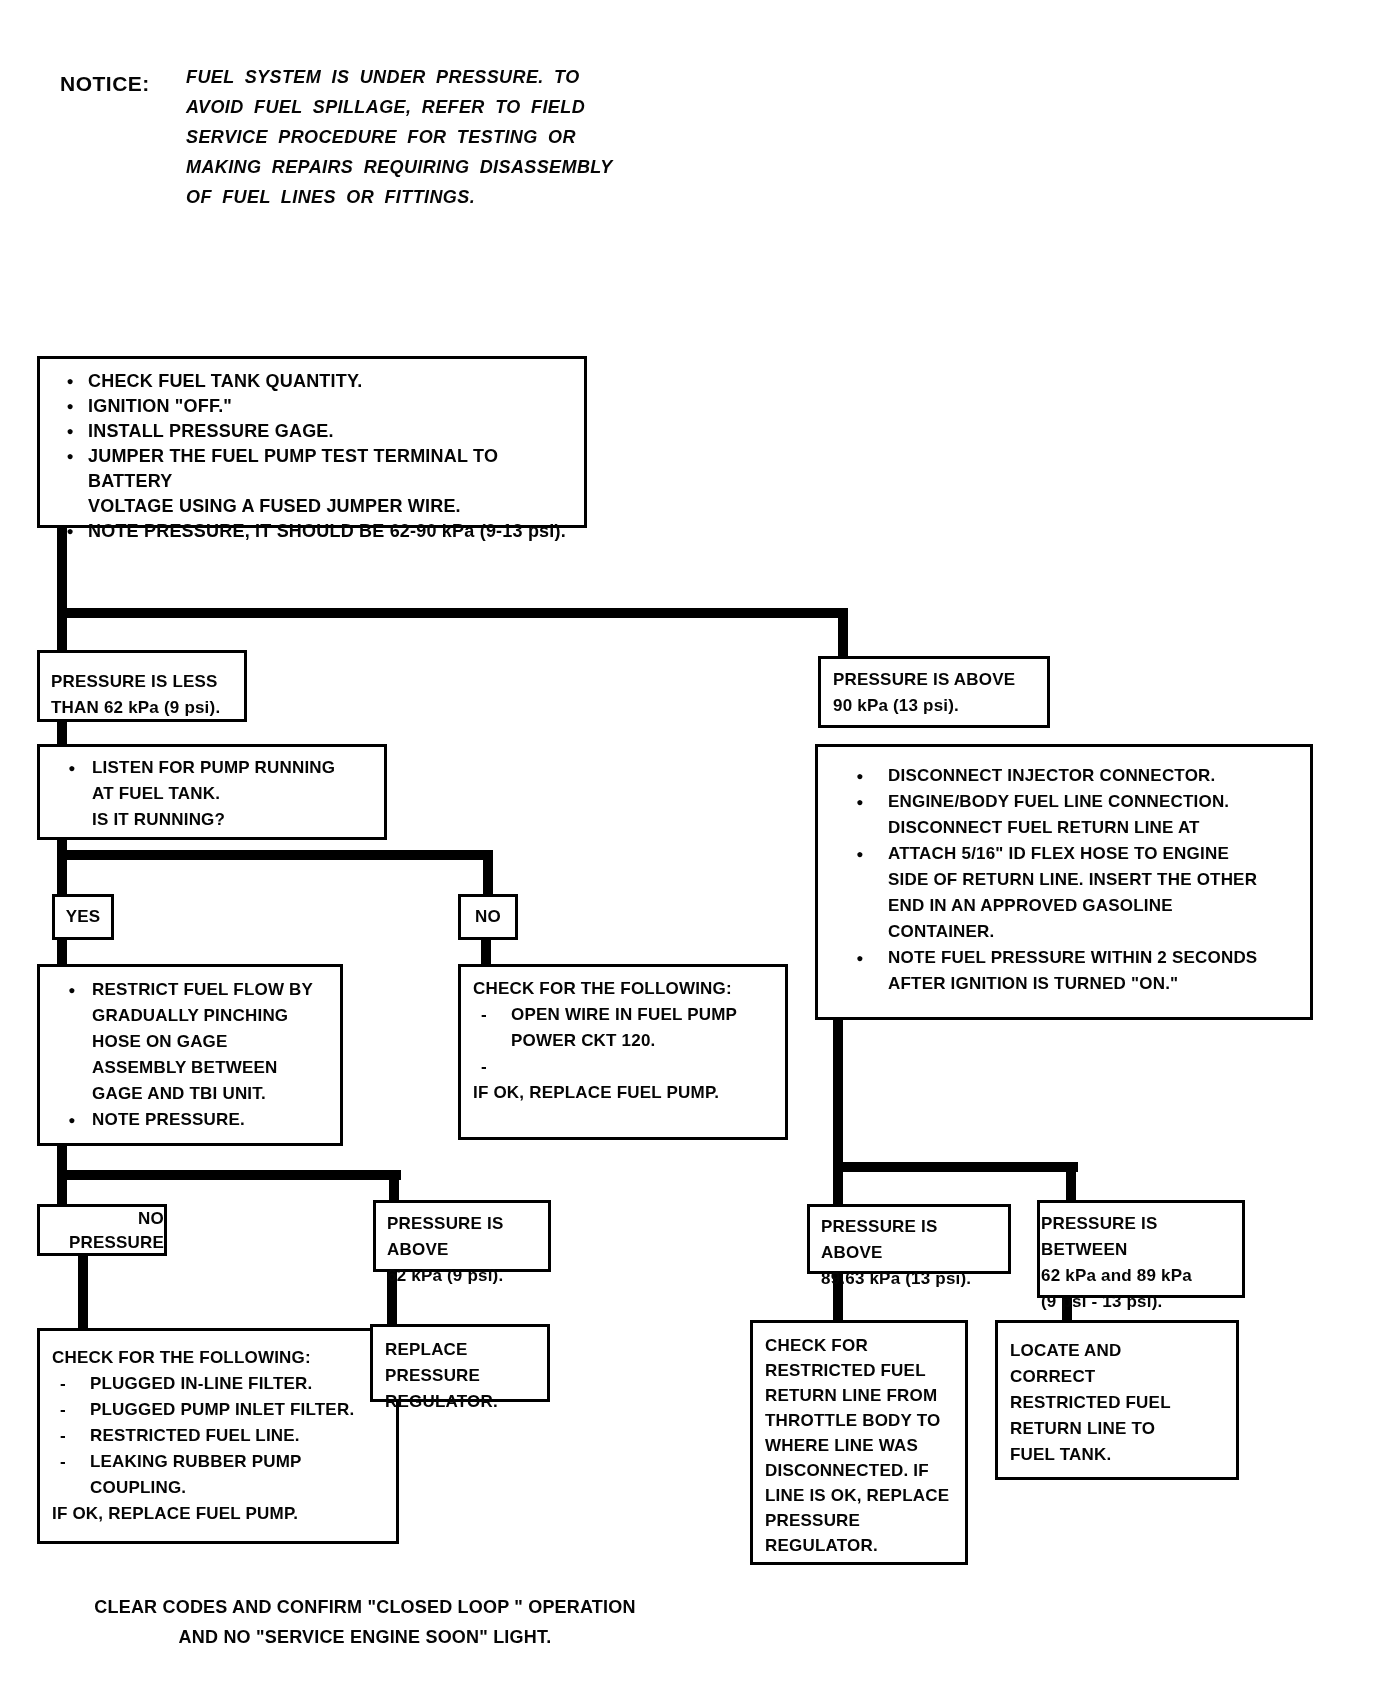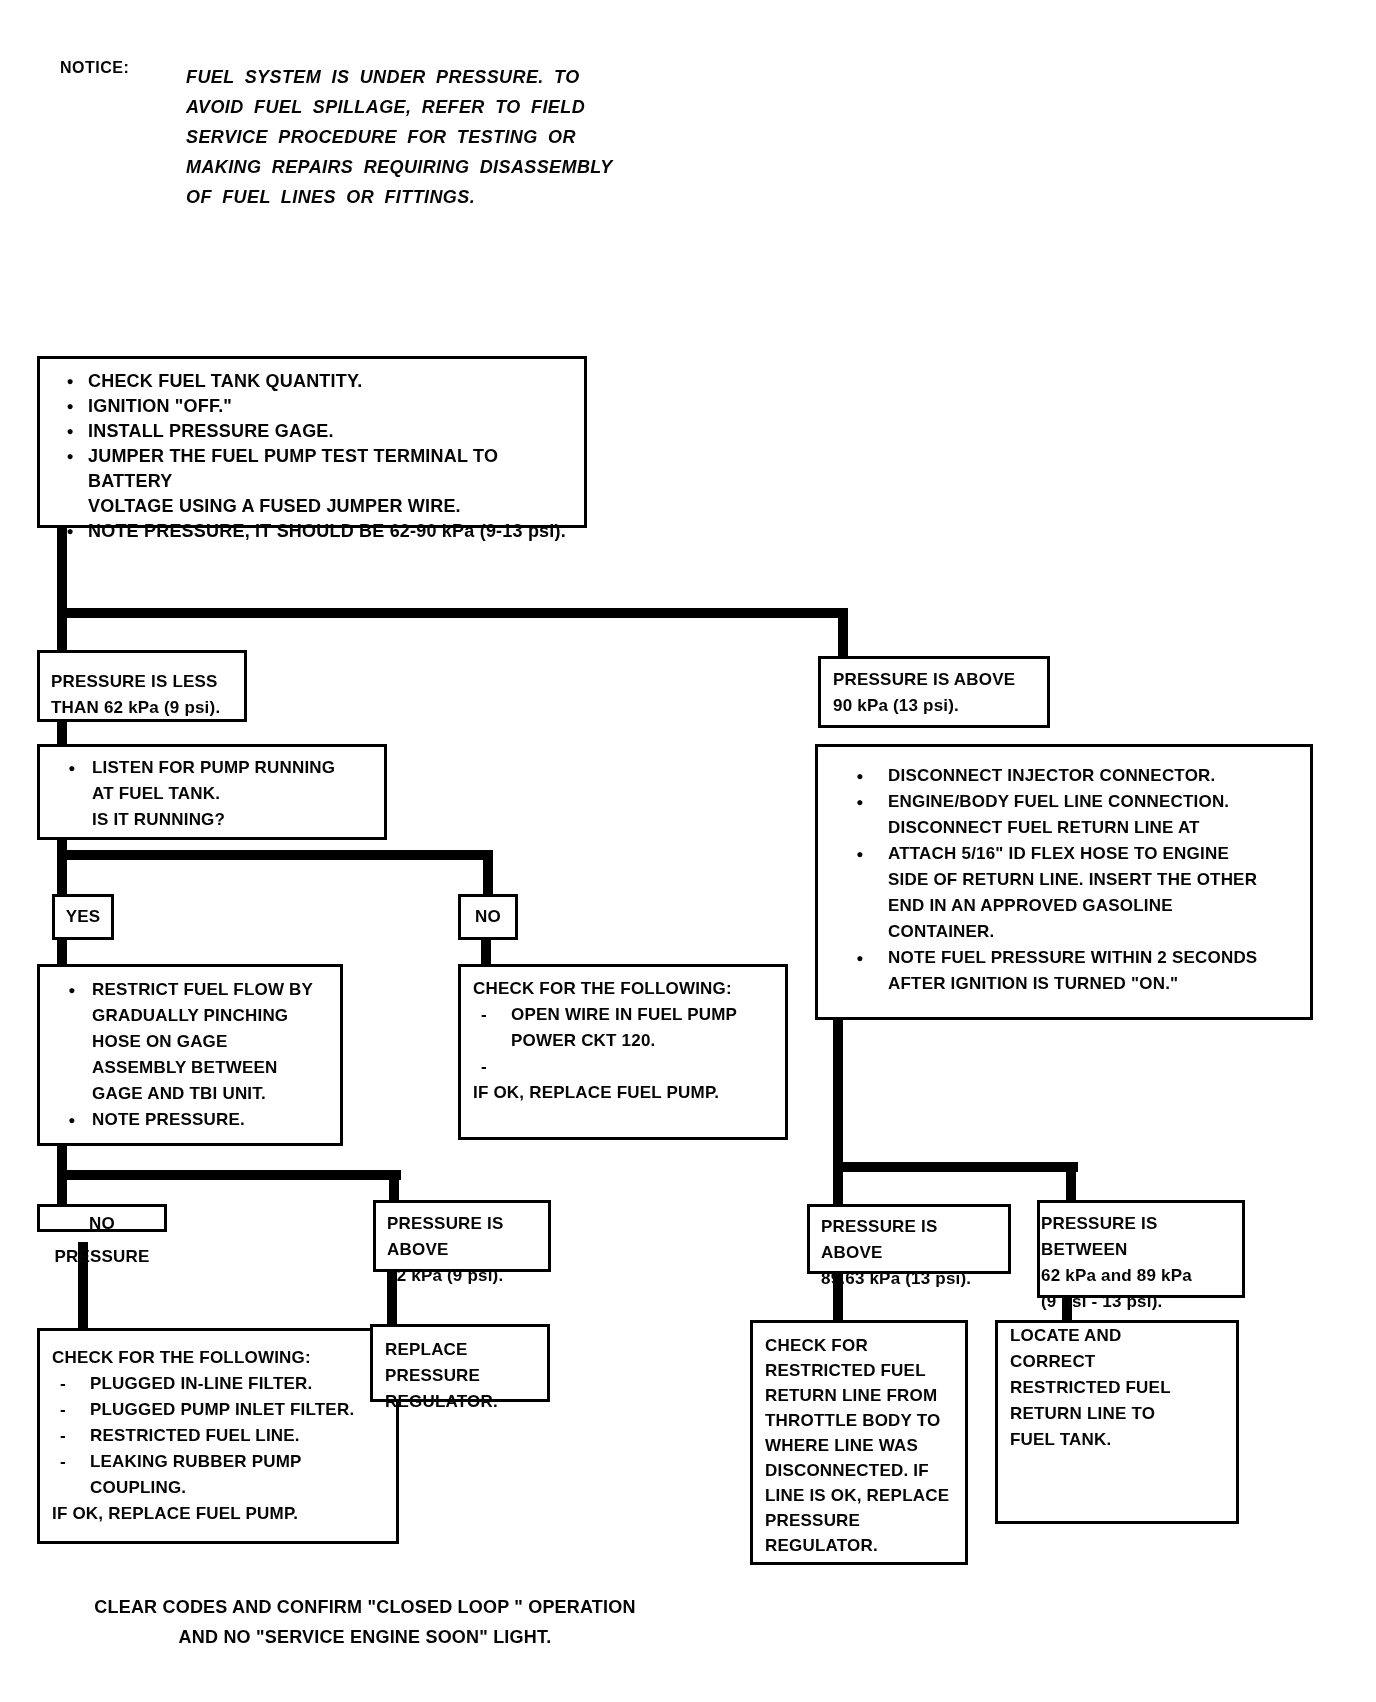--- a/index.html
+++ b/index.html
@@ -18,21 +18,21 @@
   .dash { flex:0 0 38px; font-size:17px; line-height:26px; padding-left:8px; box-sizing:border-box; text-align:left; }
   .txtcol { flex:1 1 auto; }
   .center-label { text-align:center; }
   .notice-line { font-style:italic; font-size:18px; line-height:30px; letter-spacing:0.4px; word-spacing:5px; }
 </style>
 </head>
 <body>
 
 <div id="page">
 
-  <div style="position:absolute;left:60px;top:59px;font-size:16px;letter-spacing:0.5px;">NOTICE:</div>
+  <div style="position:absolute;left:60px;top:72px;font-size:21px;letter-spacing:0.5px;">NOTICE:</div>
   <div style="position:absolute;left:186px;top:62px;width:450px;">
     <div class="notice-line">FUEL SYSTEM IS UNDER PRESSURE.  TO</div>
     <div class="notice-line">AVOID FUEL SPILLAGE, REFER TO FIELD</div>
     <div class="notice-line">SERVICE PROCEDURE FOR TESTING OR</div>
     <div class="notice-line">MAKING REPAIRS REQUIRING DISASSEMBLY</div>
     <div class="notice-line">OF FUEL LINES OR FITTINGS.</div>
   </div>
 
   <div class="conn" style="left:57px;top:526px;width:10px;height:124px;"></div>
   <div class="conn" style="left:57px;top:608px;width:791px;height:10px;"></div>
@@ -159,21 +159,21 @@
       </div>
     <div class="row">
         <span class="mk26" style="flex:0 0 56px;">●</span>
       <div class="txtcol">
         <div>NOTE FUEL PRESSURE WITHIN 2 SECONDS</div>
         <div>AFTER IGNITION IS TURNED "ON."</div>
       </div>
       </div>
   </div>
 
-  <div class="box t center-label" style="left:37px;top:1204px;width:130px;height:28px;line-height:33px;">NO PRESSURE</div>
+  <div class="box t center-label" style="left:37px;top:1204px;width:130px;height:52px;line-height:24px;text-align:right;">NO PRESSURE</div>
 
   <div class="box t" style="left:373px;top:1200px;width:178px;height:72px;padding:8px 11px;">
     <div>PRESSURE IS ABOVE</div>
     <div>62 kPa (9 psi).</div>
   </div>
 
   <div class="box t" style="left:807px;top:1204px;width:204px;height:70px;padding:7px 11px;">
     <div>PRESSURE IS ABOVE</div>
     <div>89.63 kPa (13 psi).</div>
   </div>
@@ -218,21 +218,21 @@
     <div>RESTRICTED FUEL</div>
     <div>RETURN LINE FROM</div>
     <div>THROTTLE BODY TO</div>
     <div>WHERE LINE WAS</div>
     <div>DISCONNECTED.  IF</div>
     <div>LINE IS OK, REPLACE</div>
     <div>PRESSURE</div>
     <div>REGULATOR.</div>
   </div>
 
-  <div class="box t" style="left:995px;top:1320px;width:244px;height:204px;padding:0 12px;">
+  <div class="box t" style="left:995px;top:1320px;width:244px;height:160px;padding:15px 12px;">
     <div>LOCATE AND</div>
     <div>CORRECT</div>
     <div>RESTRICTED FUEL</div>
     <div>RETURN LINE TO</div>
     <div>FUEL TANK.</div>
   </div>
 
   <div style="position:absolute;left:40px;top:1592px;width:650px;text-align:center;font-size:18px;line-height:30px;letter-spacing:0.2px;">
     <div>CLEAR CODES AND CONFIRM "CLOSED LOOP " OPERATION</div>
     <div>AND NO "SERVICE ENGINE SOON" LIGHT.</div>

